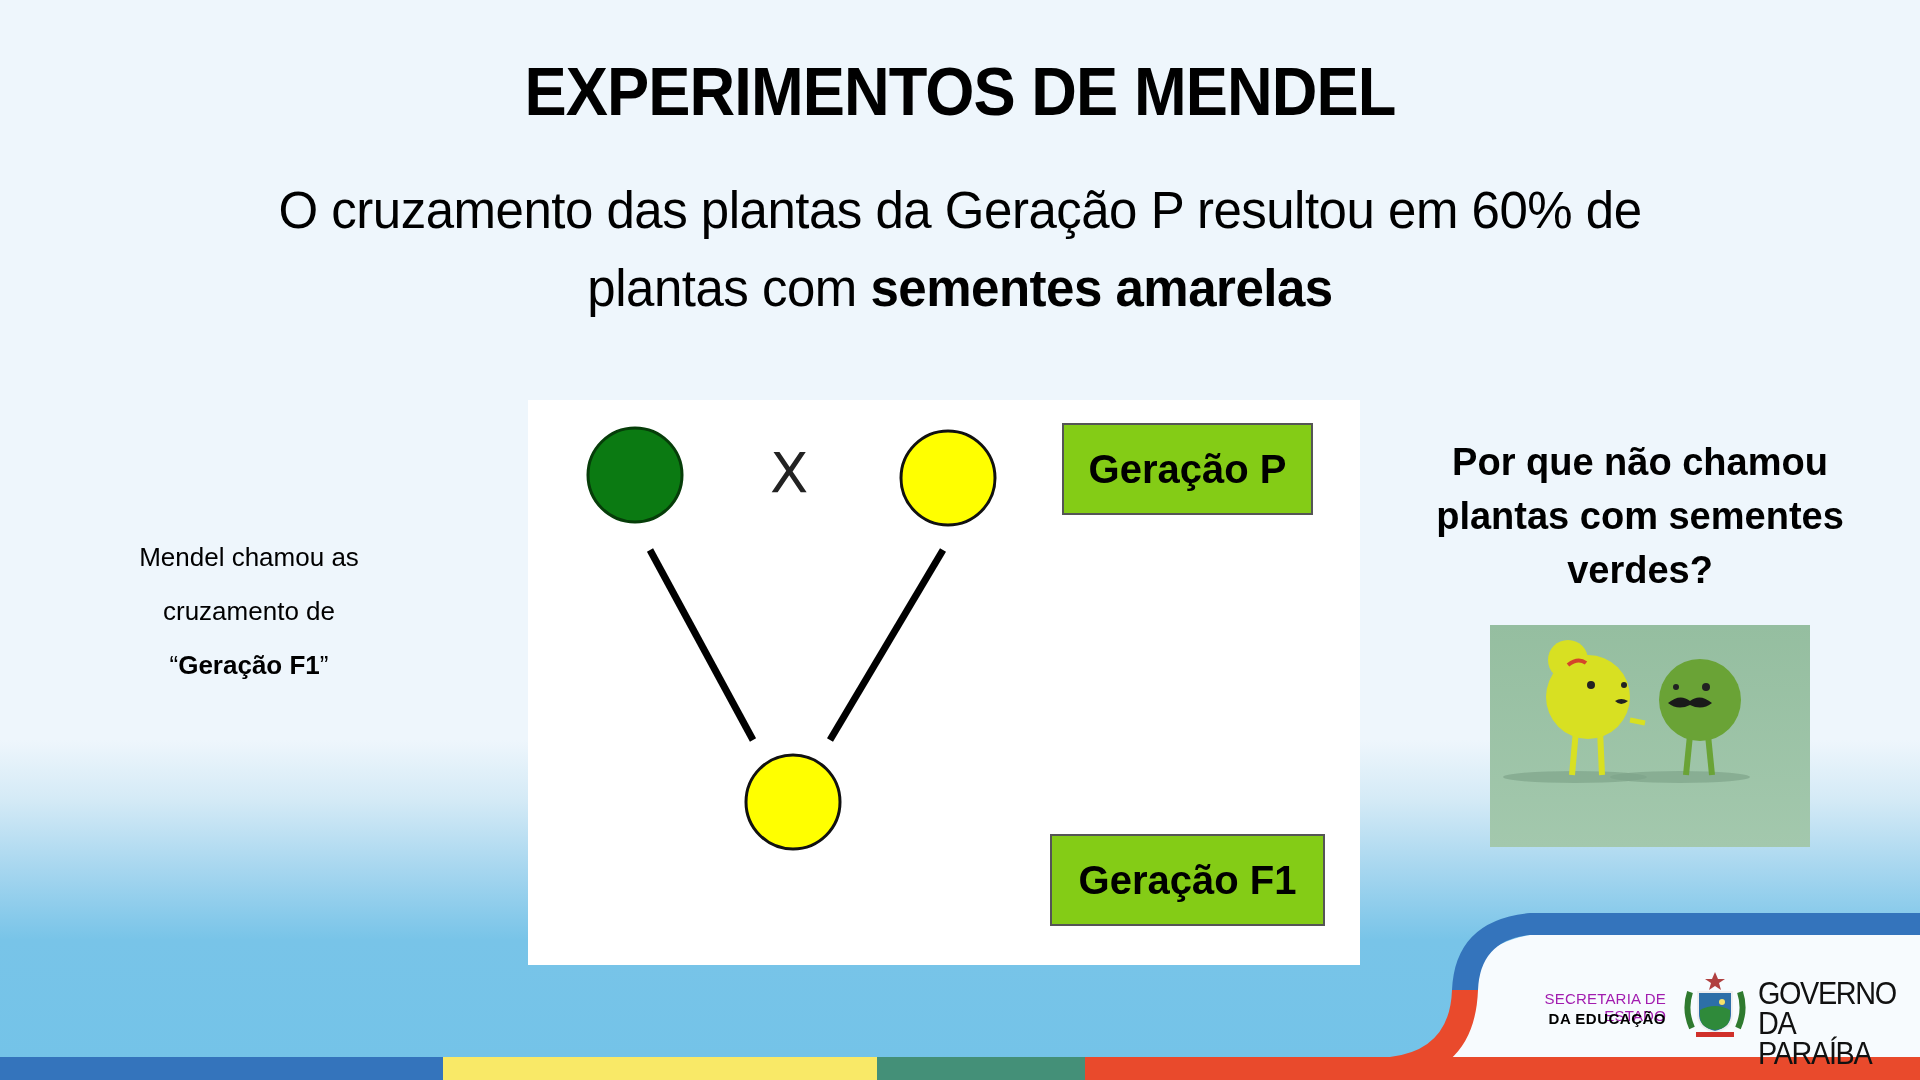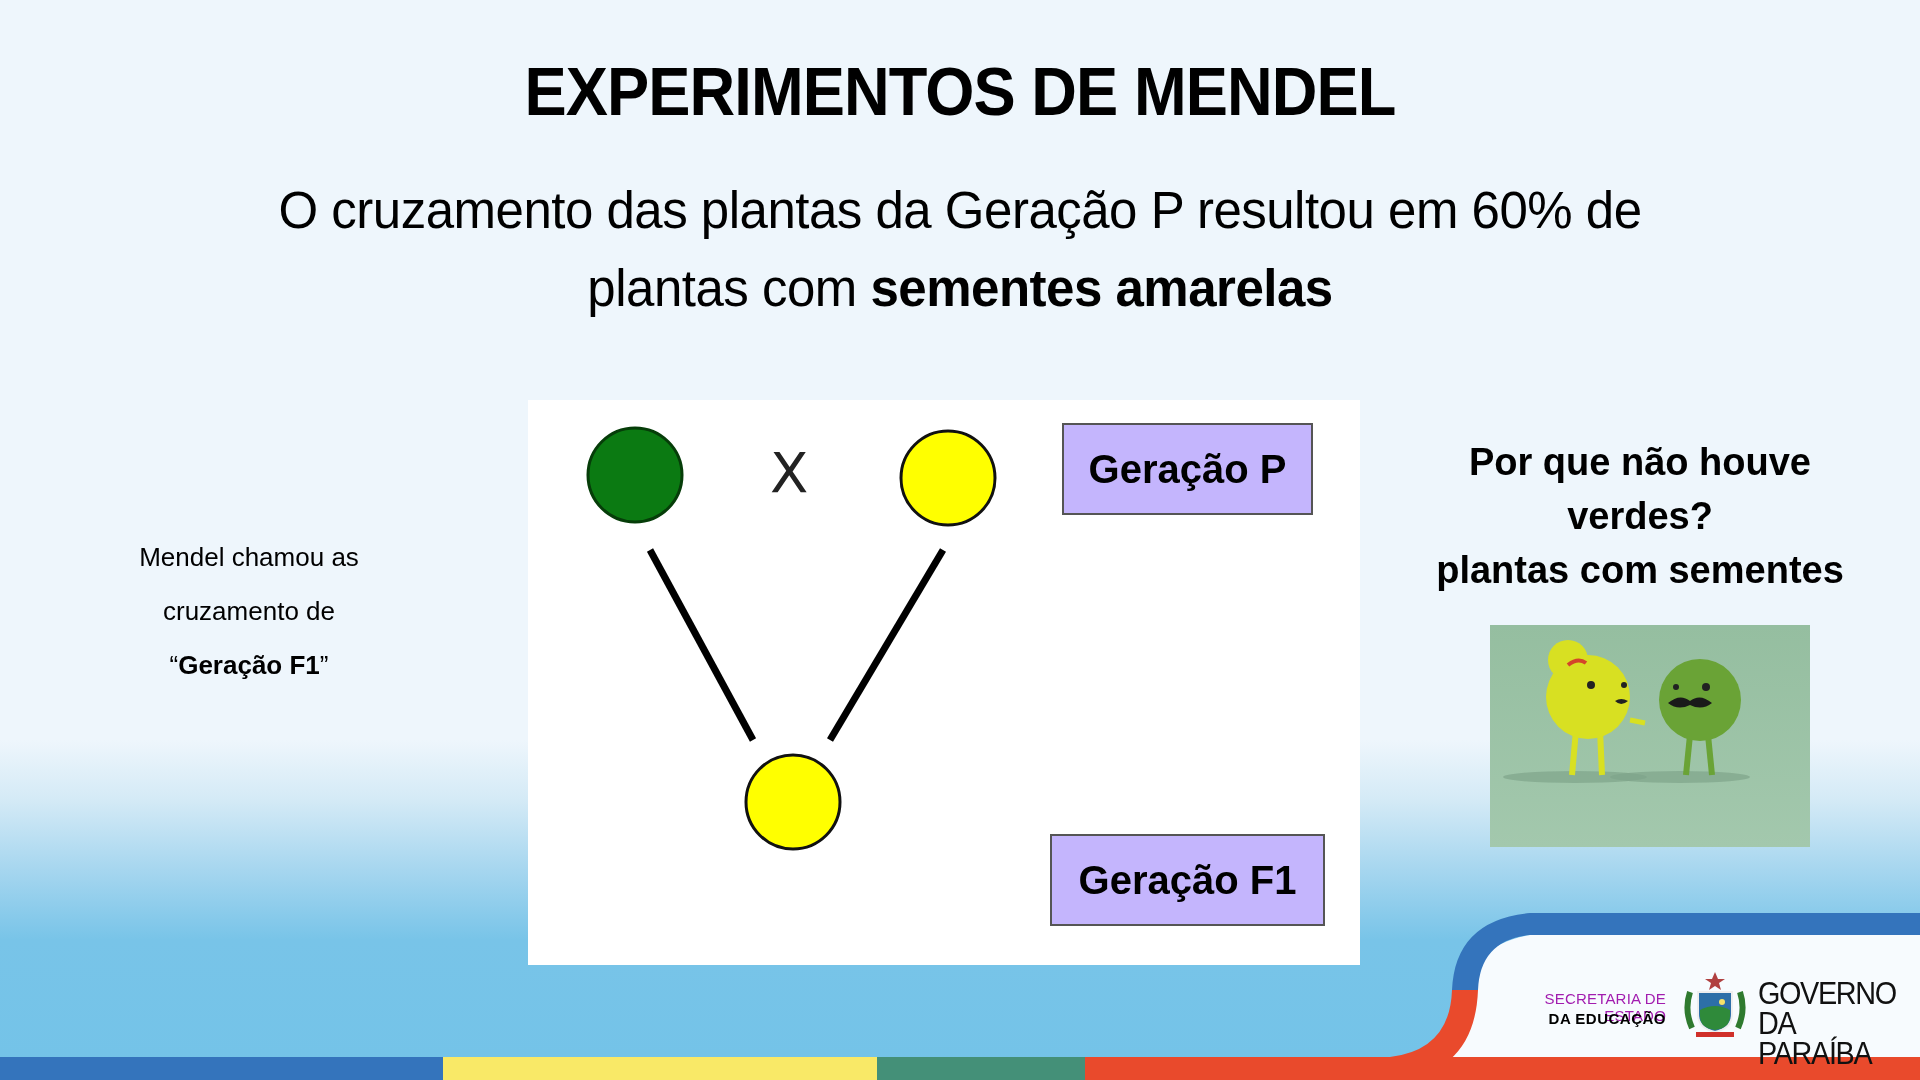--- a/index.html
+++ b/index.html
@@ -26,21 +26,21 @@
   }
   #left-note b { font-weight:bold; }
   #right-question {
     left:1400px; width:480px; top:435px; text-align:center;
     font-size:38px; line-height:54px; font-weight:bold;
   }
   #diagram-panel {
     left:528px; top:400px; width:832px; height:565px; background:#ffffff;
   }
   .gen-box {
-    position:absolute; border:2px solid #555; background:#c4b5fd;
+    position:absolute; border:2px solid #555; background:#84cc16;
     font-family:"Liberation Sans", sans-serif; font-weight:bold; font-size:40px;
     display:flex; align-items:center; justify-content:center; box-sizing:border-box;
   }
   #box-p { left:534px; top:23px; width:251px; height:92px; }
   #box-f1 { left:522px; top:434px; width:275px; height:92px; }
   #cross-sign { left:242px; top:40px; font-size:56px; font-family:"DejaVu Sans", sans-serif; color:#222; }
   #peas-image {
     left:1490px; top:625px; width:320px; height:222px; background:#9cc3a6;
     overflow:hidden;
   }
@@ -76,23 +76,23 @@
     <circle cx="107" cy="75" r="47" fill="#0b7a12" stroke="#063d09" stroke-width="3"></circle>
     <circle cx="420" cy="78" r="47" fill="#ffff00" stroke="#111" stroke-width="3"></circle>
     <circle cx="265" cy="402" r="47" fill="#ffff00" stroke="#111" stroke-width="3"></circle>
   </svg>
   <div id="cross-sign" class="abs">X</div>
   <div id="box-p" class="gen-box">Geração P</div>
   <div id="box-f1" class="gen-box">Geração F1</div>
 </div>
 
 <div id="right-question" class="abs">
-  <div>Por que não houve</div>
+  <div>Por que não chamou</div>
+  <div>plantas com sementes</div>
   <div>verdes?</div>
-  <div>plantas com sementes</div>
 </div>
 
 <div id="peas-image" class="abs">
   <svg width="320" height="222">
     <defs>
       <linearGradient id="bgG" x1="0" y1="0" x2="0" y2="1">
         <stop offset="0" stop-color="#95bea0"></stop>
         <stop offset="1" stop-color="#a3c8ad"></stop>
       </linearGradient>
     </defs>

